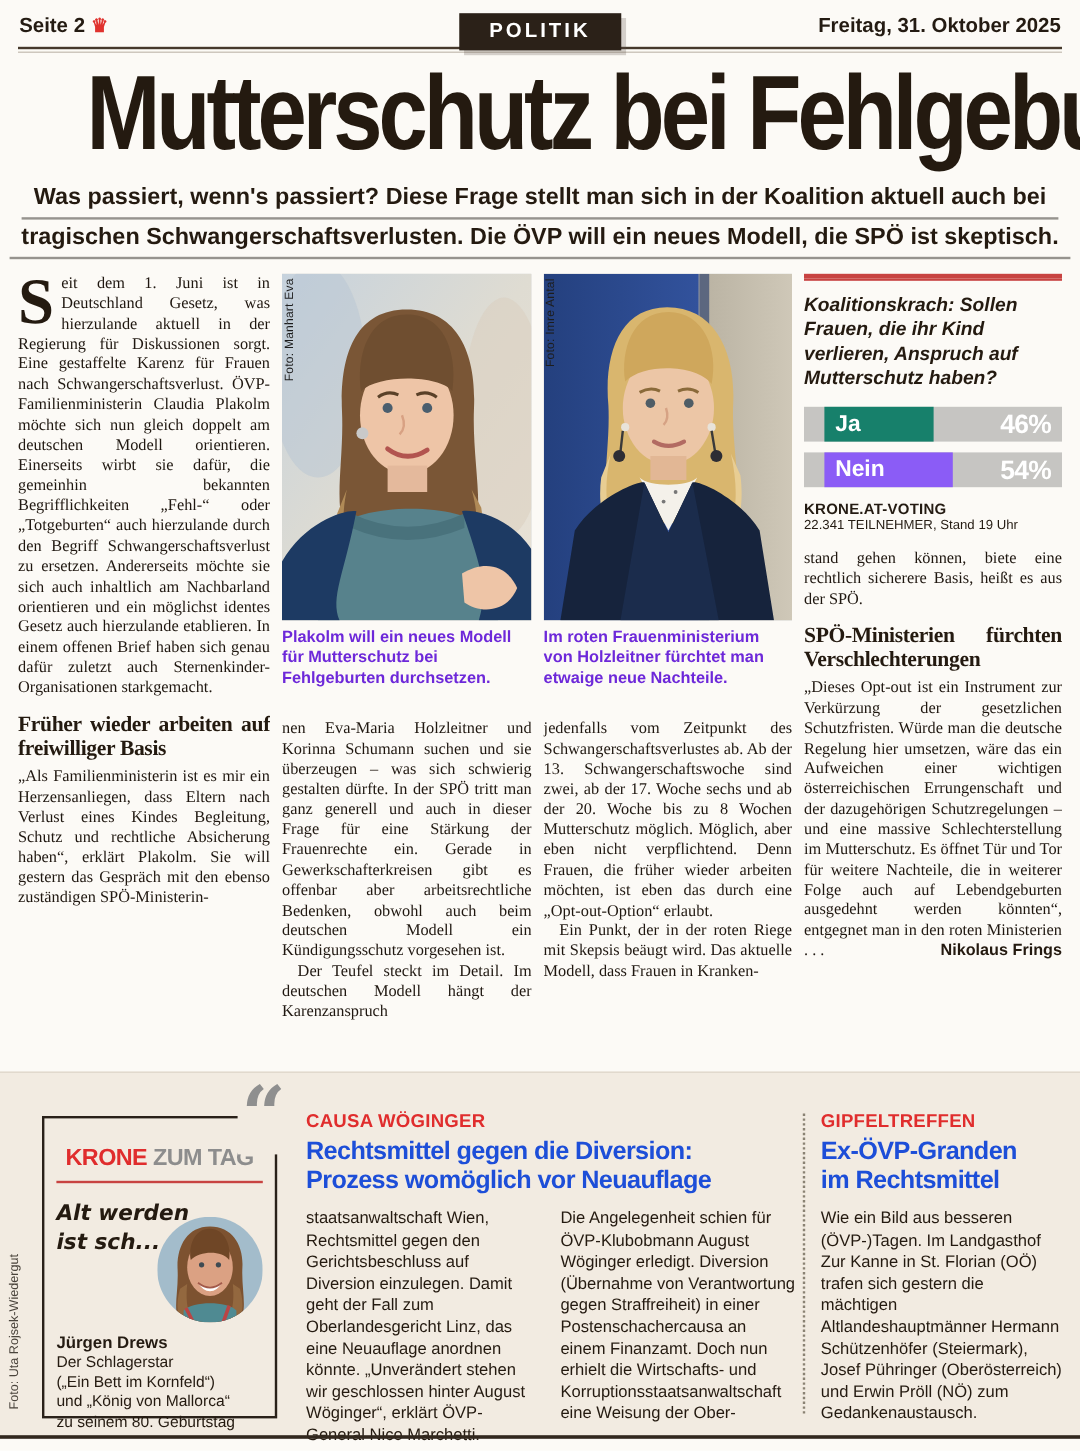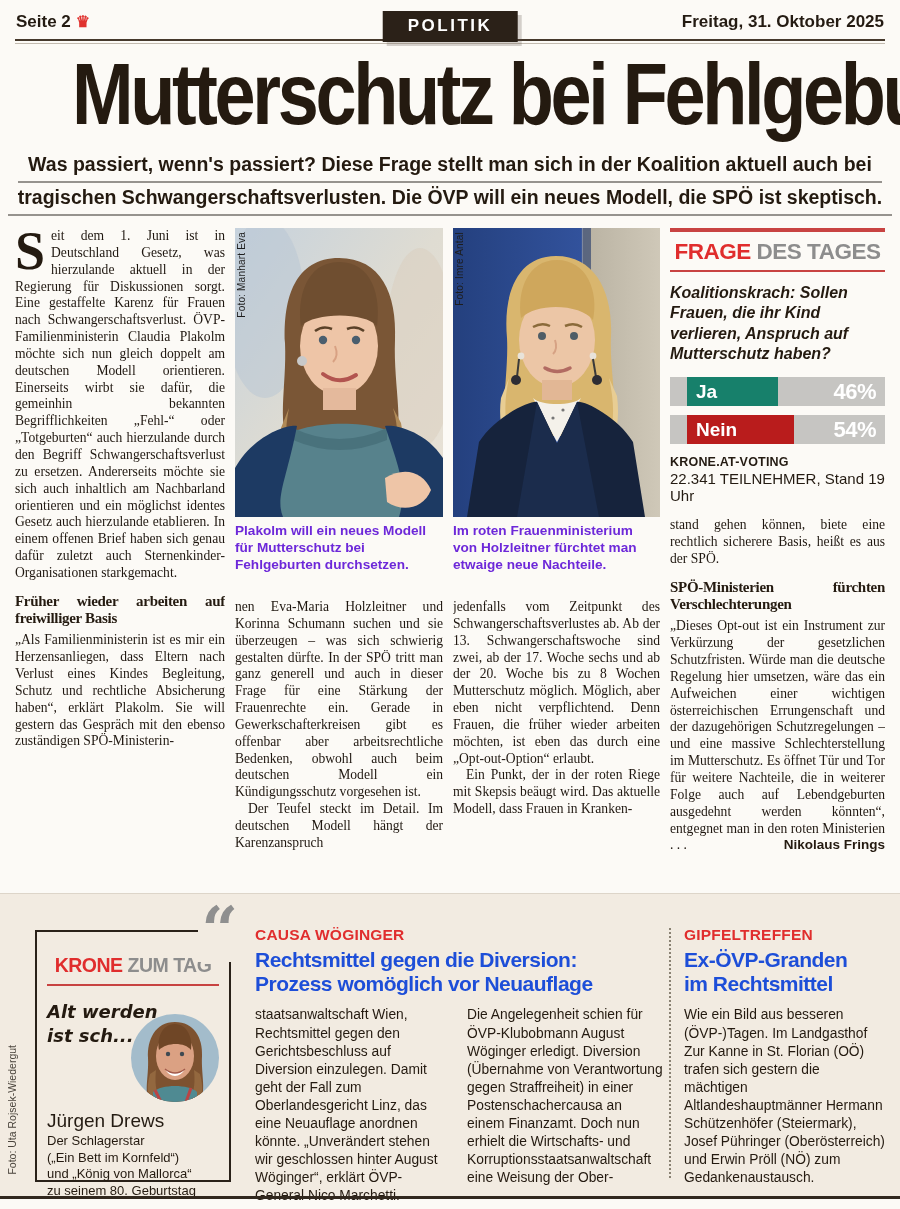--- a/index.html
+++ b/index.html
@@ -25,21 +25,21 @@
 
   
   .main{position:absolute;top:228px;left:15px;width:870px;height:656px;display:flex;gap:10px;}
   .col{overflow:hidden;}
   .c1{width:210px;} .c2{width:208px;} .c3{width:207px;} .c4{width:215px;}
   .body-serif{font-family:"Liberation Serif",serif;font-size:13.6px;line-height:1.24;
     text-align:justify;color:#1f1710;}
   .body-serif p{margin:0;}
   .body-serif p.ind{text-indent:13px;}
   .dropcap{float:left;font-size:54px;line-height:44px;font-weight:700;padding:1px 6px 0 0;color:#241a10;}
-  .art-subhead{font-size:15px;font-weight:800;letter-spacing:-.3px;line-height:1.12;
+  .art-subhead{font-size:18px;font-weight:800;letter-spacing:-.3px;line-height:1.12;
     margin:11px 0 6px;color:#241a10;}
 
   .photo{position:relative;width:100%;height:289px;overflow:hidden;background:#ccc;}
   .photo svg{display:block;}
   .vcredit{position:absolute;left:1px;top:4px;writing-mode:vertical-rl;transform:rotate(180deg);
     font-size:10px;color:#1d1d1d;letter-spacing:.2px;}
   .caption{margin-top:6px;font-weight:700;font-size:13.6px;line-height:1.24;color:#6d28d9;min-height:52px;}
   .after-photo{margin-top:24px;}
 
   
@@ -48,42 +48,42 @@
   .poll-title{text-align:center;font-size:22.5px;font-weight:800;letter-spacing:-.5px;margin:7px 0 5px;}
   .poll-title .accent{color:#e02d2d;} .poll-title .rest{color:#8d8d8d;}
   .poll-midline{border-top:2px solid #c84341;margin-bottom:11px;}
   .poll-question{font-style:italic;font-weight:700;font-size:16px;line-height:1.27;margin-bottom:13px;color:#241a10;}
   .bar{position:relative;height:29px;background:#c6c5c2;margin-bottom:9px;padding-left:17px;}
   .bar .fill{height:100%;display:flex;align-items:center;padding-left:9px;box-sizing:border-box;
     color:#fff;font-weight:800;font-size:19px;}
   .bar .pct{position:absolute;right:9px;top:0;height:100%;display:flex;align-items:center;
     color:#fff;font-weight:800;font-size:22px;letter-spacing:-.5px;}
   .poll-source{font-weight:800;font-size:12.5px;margin-top:11px;letter-spacing:.2px;}
-  .poll-meta{font-size:15px;margin-top:1px;}
+  .poll-meta{font-size:11px;margin-top:1px;}
   .byline-row{text-align:right;font-weight:700;font-size:13.5px;font-family:"Liberation Sans",sans-serif;
     margin-top:-17px;color:#241a10;}
 
   
   .bottom{position:absolute;top:893px;left:0;width:900px;height:303px;background:#f2ebe1;
     border-top:1px solid #ddd5c9;}
   .bottom-rule{position:absolute;top:1196px;left:0;width:900px;border-top:3px solid #32281e;}
   .zitat-credit{position:absolute;left:6px;bottom:22px;writing-mode:vertical-rl;transform:rotate(180deg);
     font-size:10.5px;color:#4a443c;}
   .zitat-box{position:absolute;left:35px;top:36px;width:172px;height:232px;border:2px solid #2a2119;
     padding:8px 10px;}
   .quote-glyph{position:absolute;right:-12px;top:-34px;font-size:64px;line-height:1;
     font-family:"DejaVu Serif",serif;font-weight:700;color:#8f8f8f;background:#f2ebe1;padding:0 3px;}
   .zitat-title{text-align:center;font-size:19.5px;font-weight:800;letter-spacing:-.5px;margin-top:14px;
     border-bottom:2px solid #c84341;padding-bottom:7px;}
   .zitat-title .accent{color:#e02d2d;} .zitat-title .rest{color:#8d8d8d;}
   .zitat-quote{font-family:"DejaVu Sans",sans-serif;font-style:italic;font-weight:700;
     font-size:18px;line-height:1.32;margin-top:14px;color:#241a10;width:120px;}
   .drews-photo{position:absolute;right:10px;top:82px;width:88px;height:88px;border-radius:50%;overflow:hidden;}
   .zitat-person{position:absolute;left:10px;top:178px;right:6px;}
-  .zitat-name{font-weight:400;font-size:19px;margin-bottom:1px;}
+  .zitat-name{font-weight:700;font-size:14px;margin-bottom:1px;}
   .zitat-desc{font-size:13px;line-height:1.28;color:#241a10;}
 
   .kicker{color:#e02d2d;font-weight:800;font-size:15.5px;letter-spacing:.2px;}
   .bottom-headline{font-size:21px;font-weight:800;letter-spacing:-.5px;line-height:1.13;
     margin:4px 0 11px;color:#1d4ed8;}
   .causa{position:absolute;left:255px;top:32px;width:408px;}
   .causa-cols{display:flex;gap:16px;}
   .bcol{width:196px;font-size:13.8px;line-height:1.31;color:#241a10;}
   .dotted-div{position:absolute;left:669px;top:34px;height:250px;border-left:2px dotted #8a8273;}
   .gipfel{position:absolute;left:684px;top:32px;width:202px;}
@@ -192,34 +192,30 @@
       <div class="caption">Im roten Frauenministerium von Holzleitner fürchtet man etwaige neue Nachteile.</div>
       <div class="body-serif after-photo">
         <p>jedenfalls vom Zeitpunkt des Schwangerschaftsverlustes ab. Ab der 13. Schwangerschaftswoche sind zwei, ab der 17. Woche sechs und ab der 20. Woche bis zu 8 Wochen Mutterschutz möglich. Möglich, aber eben nicht verpflichtend. Denn Frauen, die früher wieder arbeiten möchten, ist eben das durch eine „Opt-out-Option“ erlaubt.</p>
         <p class="ind">Ein Punkt, der in der roten Riege mit Skepsis beäugt wird. Das aktuelle Modell, dass Frauen in Kranken-</p>
       </div>
     </div>
 
     <div class="col c4">
       <div class="poll">
         <div class="poll-topline"></div>
-        <div class="poll-title">
-          <span class="accent">FRAGE</span>
-          <span class="rest">DES TAGES</span>
-        </div>
         <div class="poll-midline"></div>
         <div class="poll-question">Koalitionskrach: Sollen Frauen, die ihr Kind verlieren, Anspruch auf Mutterschutz haben?</div>
         <div class="bar">
           <div class="fill" style="width: 46%; background: rgb(23, 128, 107);">
               <span>Ja</span>
             </div>
           <span class="pct">46%</span>
         </div>
         <div class="bar">
-          <div class="fill" style="width: 54%; background: #b91c1c;">
+          <div class="fill" style="width: 54%; background: #8b5cf6;">
               <span>Nein</span>
             </div>
           <span class="pct">54%</span>
         </div>
         <div class="poll-source">KRONE.AT-VOTING</div>
         <div class="poll-meta">22.341 TEILNEHMER, Stand 19 Uhr</div>
       </div>
       <div class="body-serif">
         <p>stand gehen können, biete eine rechtlich sicherere Basis, heißt es aus der SPÖ.</p>
         <div class="art-subhead">SPÖ-Ministerien fürchten Verschlechterungen</div>

